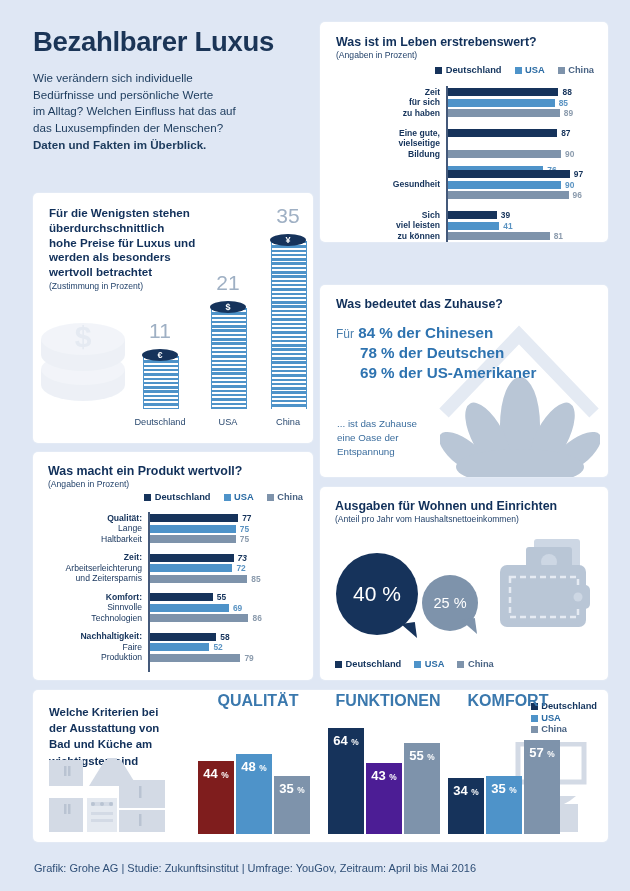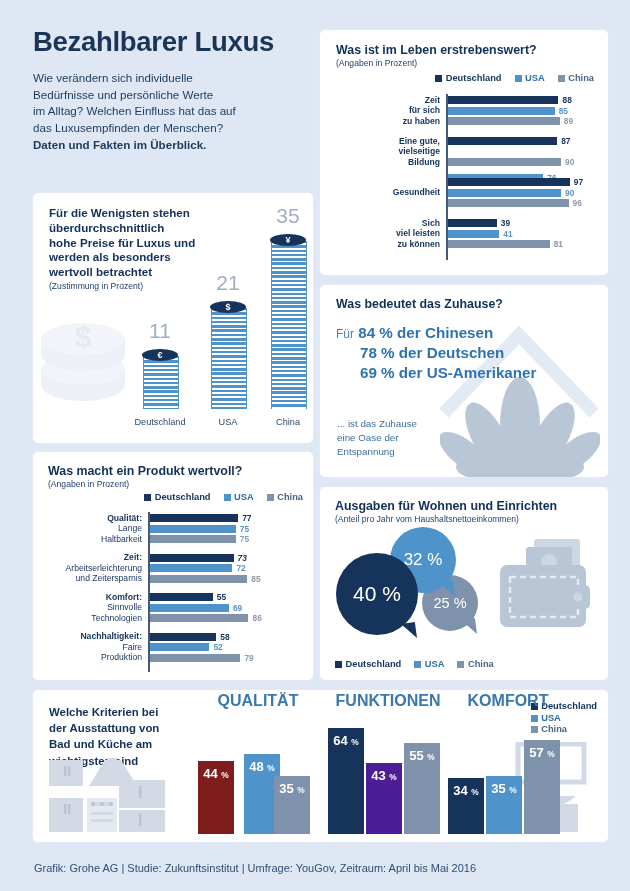--- a/index.html
+++ b/index.html
@@ -116,21 +116,21 @@
     <div class="title">Bezahlbarer Luxus</div>
     <div class="lede">
       <span>Wie verändern sich individuelle</span><br>
       <span>Bedürfnisse und persönliche Werte</span><br>
       <span>im Alltag? Welchen Einfluss hat das auf</span><br>
       <span>das Luxusempfinden der Menschen?</span><br>
       <b>Daten und Fakten im Überblick.</b>
     </div>
   </div>
 
-  <div class="panel" id="p-erstrebenswert" style="left:320px;top:30px;width:288px;height:245px;">
+  <div class="panel" id="p-erstrebenswert" style="left:320px;top:22px;width:288px;height:220px;">
     <div style="position:absolute;left:16px;top:13px;">
       <div class="ptitle">Was ist im Leben erstrebenswert?</div>
       <div class="psub">(Angaben in Prozent)</div>
     </div>
     <div class="legend" style="position:absolute;right:14px;top:43px;">
       <span class="li">
           <span class="sw" style="background:#16335b"></span>
           <span class="lg-de">Deutschland</span>
         </span>
       <span class="li">
@@ -393,23 +393,20 @@
         <rect x="34" y="12" width="46" height="30" rx="3" fill="#b9c6d6"></rect>
         <circle cx="57" cy="27" r="8" fill="#cdd7e4"></circle>
         <rect x="8" y="30" width="86" height="62" rx="7"></rect>
         <rect x="18" y="42" width="68" height="40" fill="none" stroke="#e6ebf3" stroke-width="2.5" stroke-dasharray="6 4"></rect>
         <rect x="76" y="50" width="22" height="24" rx="5" fill="#b9c6d6"></rect>
         <circle cx="86" cy="62" r="4.5" fill="#cdd7e4"></circle>
       </g>
     </svg>
 
     <div style="position:absolute;left:14px;top:44px;width:170px;height:108px;">
-      <div class="bub" style="left:56px;top:-4px;width:66px;height:66px;background:#4e93c9;color:#4e93c9;z-index:2;">
-        <span style="font-size:17px;color:#fff;">32 %</span>
-      </div>
       <div class="bub" style="left:88px;top:44px;width:56px;height:56px;background:#7e93ab;color:#7e93ab;z-index:1;">
         <span style="font-size:14.5px;color:#fff;">25 %</span>
       </div>
       <div class="bub" style="left:2px;top:22px;width:82px;height:82px;background:#16335b;color:#16335b;z-index:3;">
         <span style="font-size:21px;color:#fff;">40 %</span>
       </div>
     </div>
 
     <div class="legend" style="position:absolute;left:15px;bottom:11px;">
       <span class="li">
@@ -487,21 +484,21 @@
 
     <div id="vgroups">
         <div class="vgroup" style="left: 165px; width: 120px;">
           <div class="gt">
             <div>HOHE</div>
             <div>QUALITÄT</div>
           </div>
           <div class="vbar" style="left: 0px; height: 72.9143px; background: #7f1d1d;">
             <span class="vv">44 <i>%</i></span>
           </div>
-          <div class="vbar" style="left: 46px; height: 79.5429px; background: rgb(78, 147, 201);">
+          <div class="vbar" style="left: 38px; height: 79.5429px; background: rgb(78, 147, 201);">
             <span class="vv">48 <i>%</i></span>
           </div>
           <div class="vbar" style="left: 76px; height: 58px; background: rgb(126, 147, 171);">
             <span class="vv">35 <i>%</i></span>
           </div>
         </div>
         <div class="vgroup" style="left: 295px; width: 120px;">
           <div class="gt">
             <div>PRAKTISCHE</div>
             <div>FUNKTIONEN</div>

